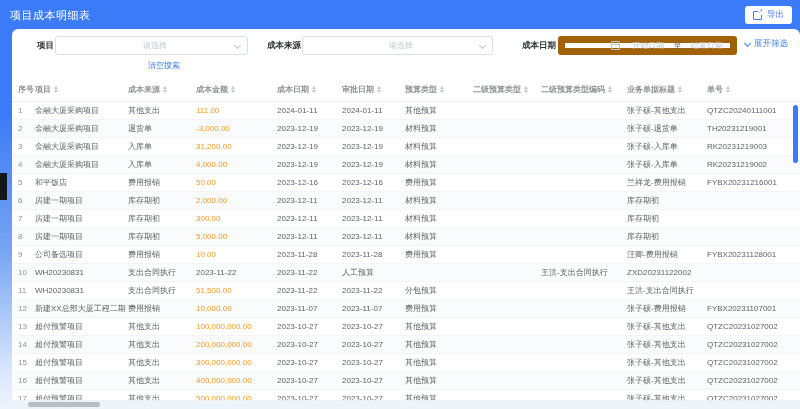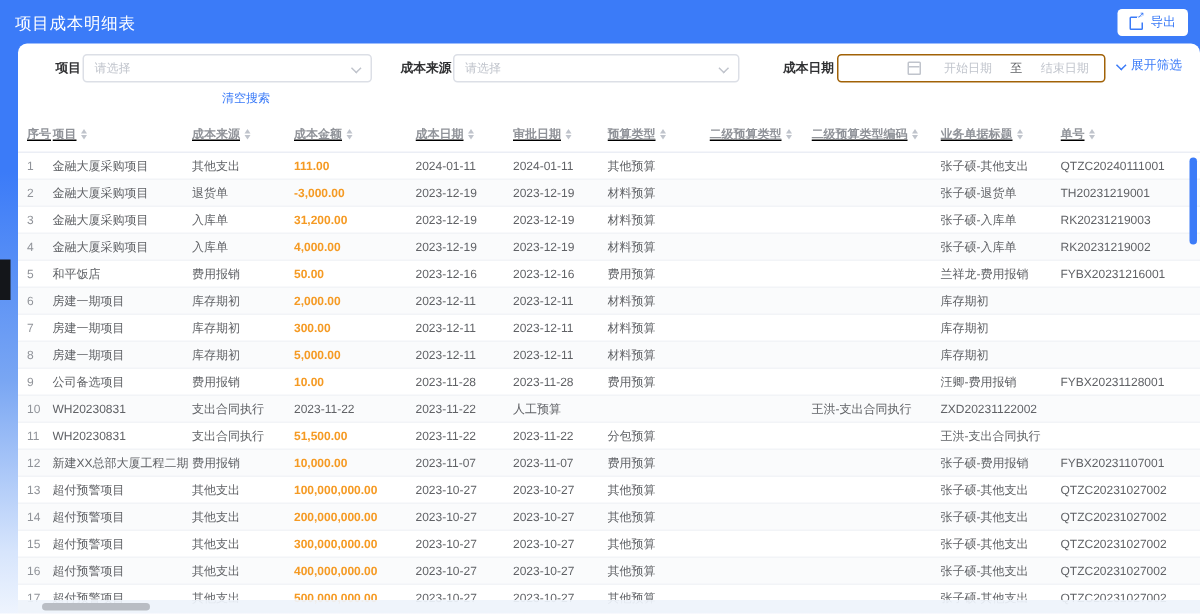--- a/index.html
+++ b/index.html
@@ -12,48 +12,48 @@
   .page-title{position:absolute;left:10px;top:8px;color:#fff;font-size:11px;font-weight:normal;letter-spacing:.5px;}
   .export-btn{position:absolute;right:8px;top:6px;height:18px;padding:0 8px;background:#fff;border-radius:3px;
     color:#3b7bf8;font-size:8.5px;display:flex;align-items:center;gap:5px;cursor:pointer;box-sizing:border-box;}
   .icon-export{width:7px;height:7px;border:1px solid #3b7bf8;border-radius:1px;position:relative;display:inline-block;}
   .icon-export::before{content:"";position:absolute;right:-1px;top:-1px;width:4px;height:4px;background:#fff;}
   .icon-export::after{content:"\2197";position:absolute;right:-2px;top:-4px;font-size:6px;line-height:6px;color:#3b7bf8;}
   
   .card{position:absolute;left:12px;top:29px;width:788px;height:380px;background:#fff;border-radius:6px 6px 0 0;overflow:hidden;}
   
   .flabel{position:absolute;top:11px;font-size:8.5px;color:#303133;font-weight:bold;white-space:nowrap;}
-  .sel{position:absolute;top:7px;height:19px;border:1px solid #dcdfe6;border-radius:3px;box-sizing:border-box;background:#fff;}
+  .sel{position:absolute;top:7px;height:19px;border:1px solid #dcdfe6;border-radius:3px;box-sizing:border-box;background:#fff;text-align:center;}
   .sel .ph{font-size:8px;color:#c0c4cc;line-height:17px;padding-left:7px;display:block;}
   .chev{width:4px;height:4px;border-right:1px solid #c0c4cc;border-bottom:1px solid #c0c4cc;transform:rotate(45deg);display:inline-block;}
   .sel .chev{position:absolute;right:7px;top:6px;}
-  .date-range{position:absolute;left:546px;top:7px;width:179px;height:19px;border:1px solid #a16207;border-radius:3px;
+  .date-range{position:absolute;left:546px;top:7px;width:179px;height:19px;border:7px solid #a16207;border-radius:3px;
     box-sizing:border-box;display:flex;align-items:center;background:#fff;padding-left:40px;}
   .icon-calendar{width:7px;height:7px;border:1px solid #c0c4cc;border-radius:1px;position:relative;margin:0 5px 0 6px;flex:none;}
   .icon-calendar::before{content:"";position:absolute;left:0;right:0;top:1.5px;border-top:1px solid #c0c4cc;}
   .date-ph{font-size:8px;color:#c0c4cc;flex:1;text-align:center;white-space:nowrap;}
   .date-sep{font-size:8px;color:#606266;flex:none;padding:0 2px;}
   .expand-link{position:absolute;right:12px;top:9px;color:#3b7bf8;font-size:8.5px;display:flex;align-items:center;gap:4px;cursor:pointer;}
   .expand-link .chev{border-color:#3b7bf8;margin-top:-2px;}
   .search-btn{position:absolute;left:9px;top:29px;width:116px;height:15px;background:#3b7bf8;border-radius:3px;
     color:#fff;font-size:8px;line-height:15px;text-align:center;cursor:pointer;margin-top:32px;}
   .clear-btn{position:absolute;left:136px;top:29px;height:15px;color:#3b7bf8;font-size:8px;line-height:15px;cursor:pointer;white-space:nowrap;}
   
   .grid-cols{display:grid;grid-template-columns:17px 93px 68px 81px 65px 63px 68px 68px 86px 80px 93px;padding-left:6px;box-sizing:border-box;}
-  .thead{position:absolute;left:0;top:49px;width:788px;height:24px;align-items:center;border-bottom:1px solid #ebeef5;background:#fff;text-decoration:underline;}
+  .thead{position:absolute;left:0;top:49px;width:788px;height:24px;align-items:center;border-bottom:1px solid #ebeef5;background:#fff;}
   .th{display:flex;align-items:center;font-size:8px;color:#909399;font-weight:bold;white-space:nowrap;overflow:hidden;padding-right:4px;}
   .sort-carets{display:inline-flex;flex-direction:column;margin-left:3px;cursor:pointer;}
   .cu{width:0;height:0;border-left:2.5px solid transparent;border-right:2.5px solid transparent;border-bottom:3.5px solid #c0c4cc;margin-bottom:1px;}
   .cd{width:0;height:0;border-left:2.5px solid transparent;border-right:2.5px solid transparent;border-top:3.5px solid #c0c4cc;}
   .tbody{position:absolute;left:0;top:73px;width:788px;height:307px;overflow:hidden;background:#fff;}
   .t-row{height:18px;border-bottom:1px solid #f2f4f7;box-sizing:border-box;background:#fff;}
   .t-row.striped{background:#fafbfc;}
   .td{font-size:8px;color:#606266;line-height:17px;white-space:nowrap;overflow:hidden;padding-right:4px;}
   .c-idx{color:#909399;}
-  .c-amount{color:#f59a23;font-weight:bold;}
+  .c-amount{color:#f59a23;font-weight:normal;}
   
   .v-thumb{position:absolute;right:2px;top:76px;width:5px;height:58px;background:#3b7bf8;border-radius:2.5px;}
   .scroll-track{position:absolute;left:0;right:0;bottom:0;height:9px;background:rgba(238,243,251,.92);}
   .h-thumb{position:absolute;left:16px;bottom:2px;width:72px;height:5px;background:#b9bdc4;border-radius:2.5px;}
   .artifact{position:absolute;left:0;top:173px;width:7px;height:27px;background:#14161a;}
 </style>
 </head>
 <body>
 
 <div class="page-title">项目成本明细表</div>

